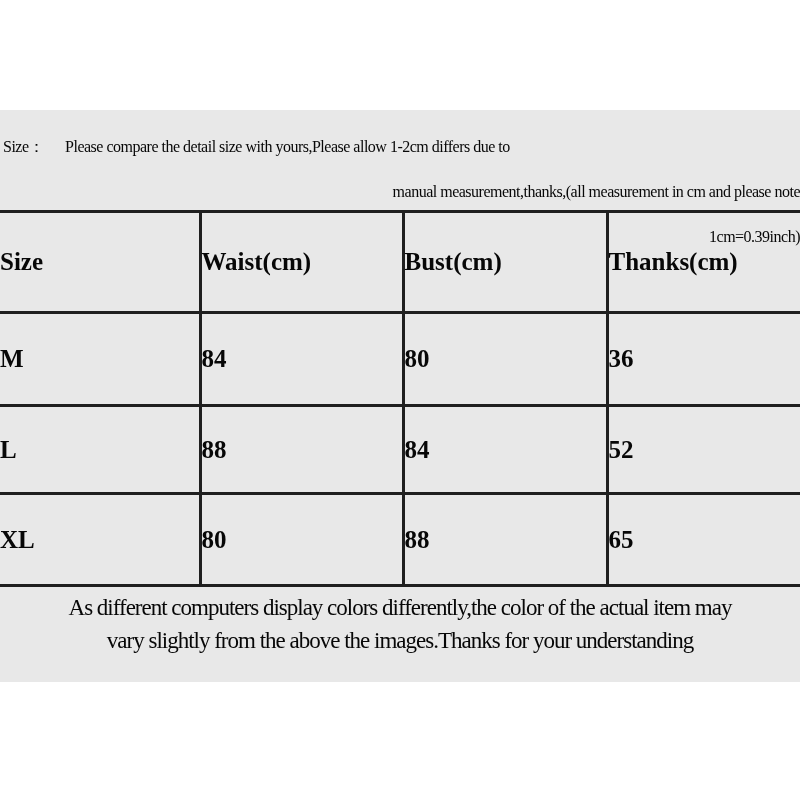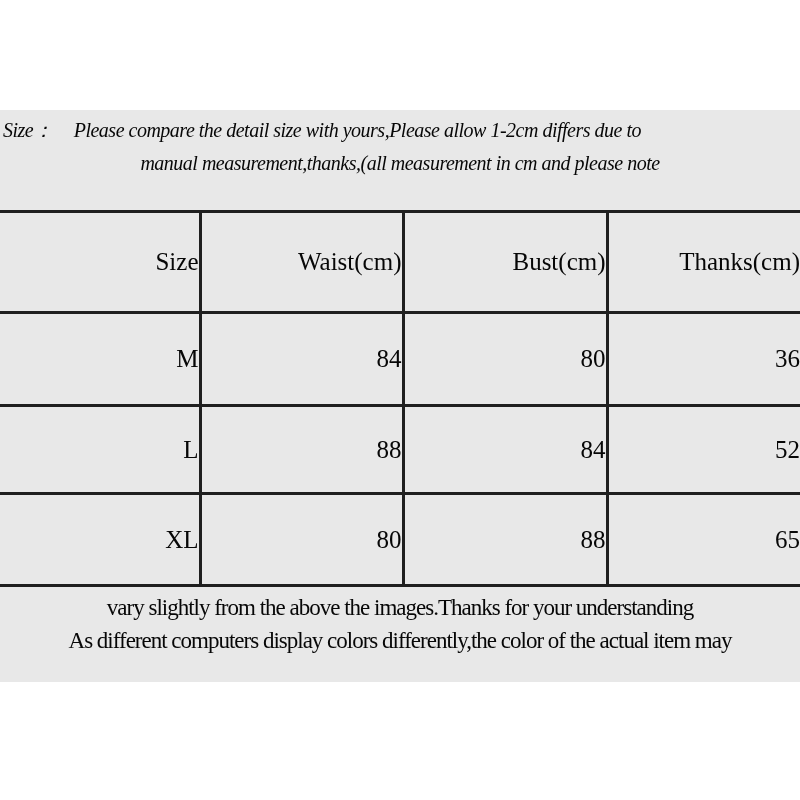--- a/index.html
+++ b/index.html
@@ -20,51 +20,51 @@
     position: absolute;
     left: 0;
     top: 110px;
     width: 800px;
     height: 572px;
     background: #e8e8e8;
   }
   
   .top-note {
     height: 100px;
-    padding-top: 4px;
+    padding-top: 20px;
     box-sizing: border-box;
-    font-size: 20px;
+    font-size: 16px;
     line-height: 33px;
     letter-spacing: -0.5px;
-    font-style: italic;
   }
   .note-line1 {
     white-space: nowrap;
     overflow: hidden;
     padding-left: 3px;
   }
   .size-label {
     margin-right: 21px;
   }
   .centered {
-    text-align: center;
+    text-align: right;
     white-space: nowrap;
+    margin-top: 12px;
   }
   
   .size-table {
     width: 800px;
     border-collapse: collapse;
     table-layout: fixed;
   }
   .size-table th,
   .size-table td {
     border: 3px solid #1f1f1f;
-    text-align: right;
+    text-align: left;
     vertical-align: middle;
-    font-weight: normal;
+    font-weight: bold;
     font-size: 25px;
     color: #070707;
     padding: 0;
   }
   .size-table tr > *:first-child { border-left: none; }
   .size-table tr > *:last-child  { border-right: none; }
   .col-size    { width: 200px; }
   .col-bust    { width: 203px; }
   .col-waist   { width: 204px; }
   .col-length  { width: 193px; }
@@ -86,20 +86,21 @@
 <body>
 
 <div class="canvas">
   <section class="panel">
 
     <div class="top-note">
       <div class="note-line1">
         <span class="size-label">Size：</span><span>Please compare the detail size with yours,Please allow 1-2cm differs due to</span>
       </div>
       <div class="centered">manual measurement,thanks,(all measurement in cm and please note</div>
+      <div class="centered">1cm=0.39inch)</div>
     </div>
 
     <table class="size-table">
       <colgroup>
         <col class="col-size">
         <col class="col-bust">
         <col class="col-waist">
         <col class="col-length">
       </colgroup>
       <thead>
@@ -126,18 +127,18 @@
         <tr class="row-xl">
           <td>XL</td>
           <td>80</td>
           <td>88</td>
           <td>65</td>
         </tr>
       </tbody>
     </table>
 
     <div class="bottom-note">
+      <div>As different computers display colors differently,the color of the actual item may</div>
       <div>vary slightly from the above the images.Thanks for your understanding</div>
-      <div>As different computers display colors differently,the color of the actual item may</div>
     </div>
 
   </section>
 </div>
 
 </body></html>

